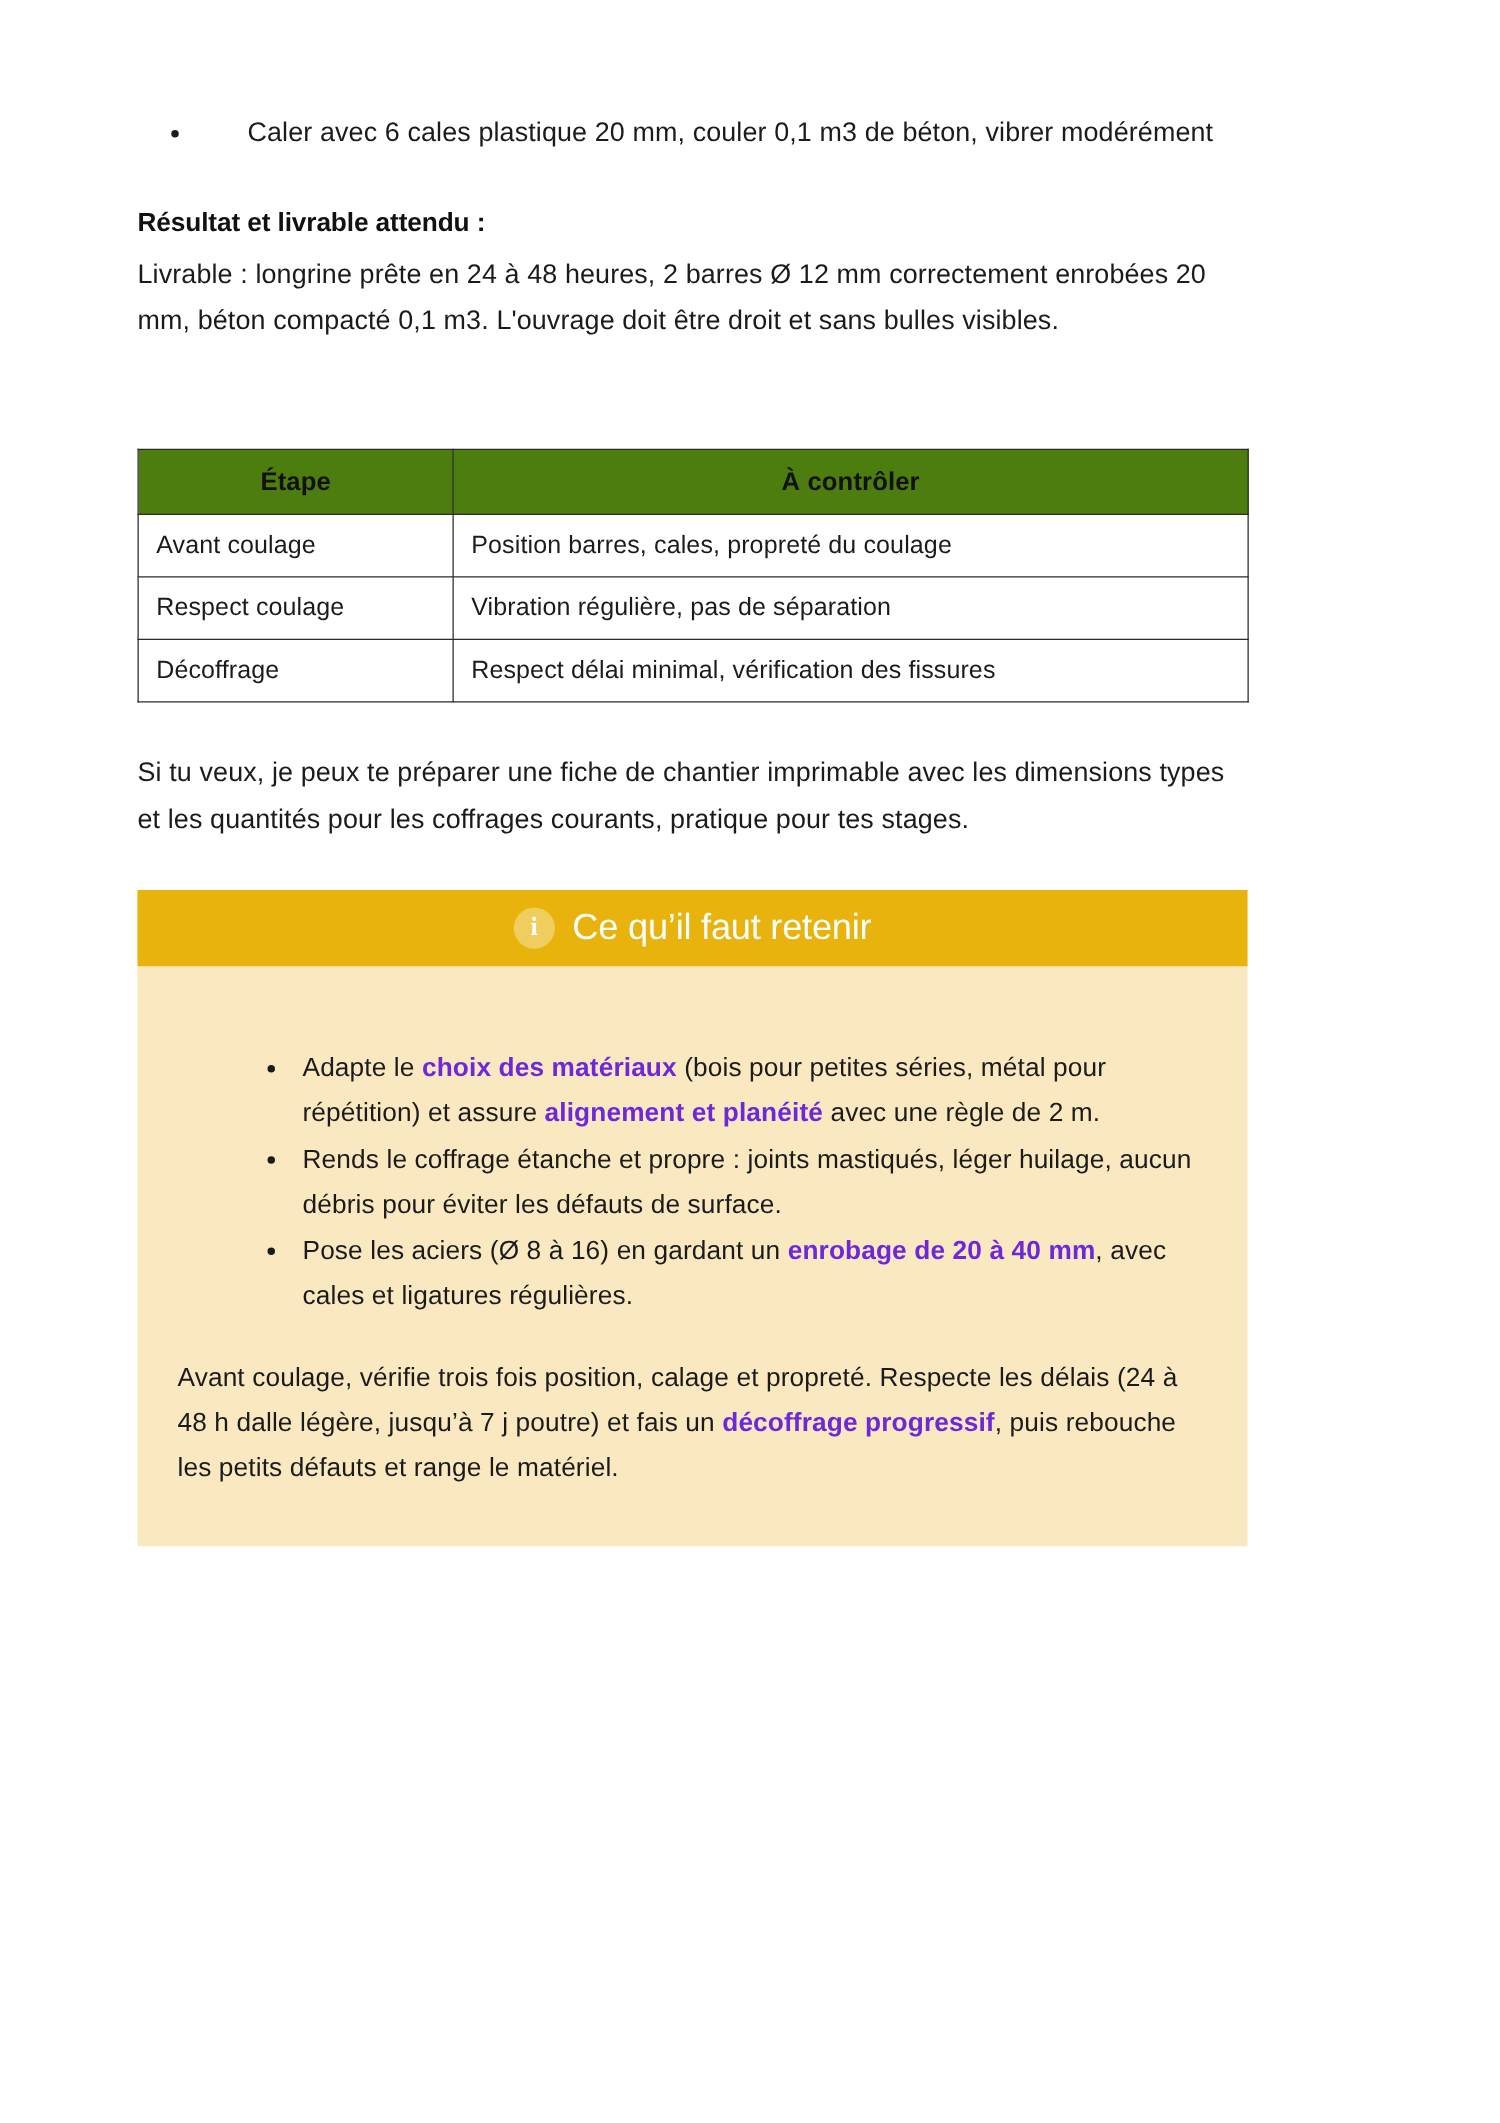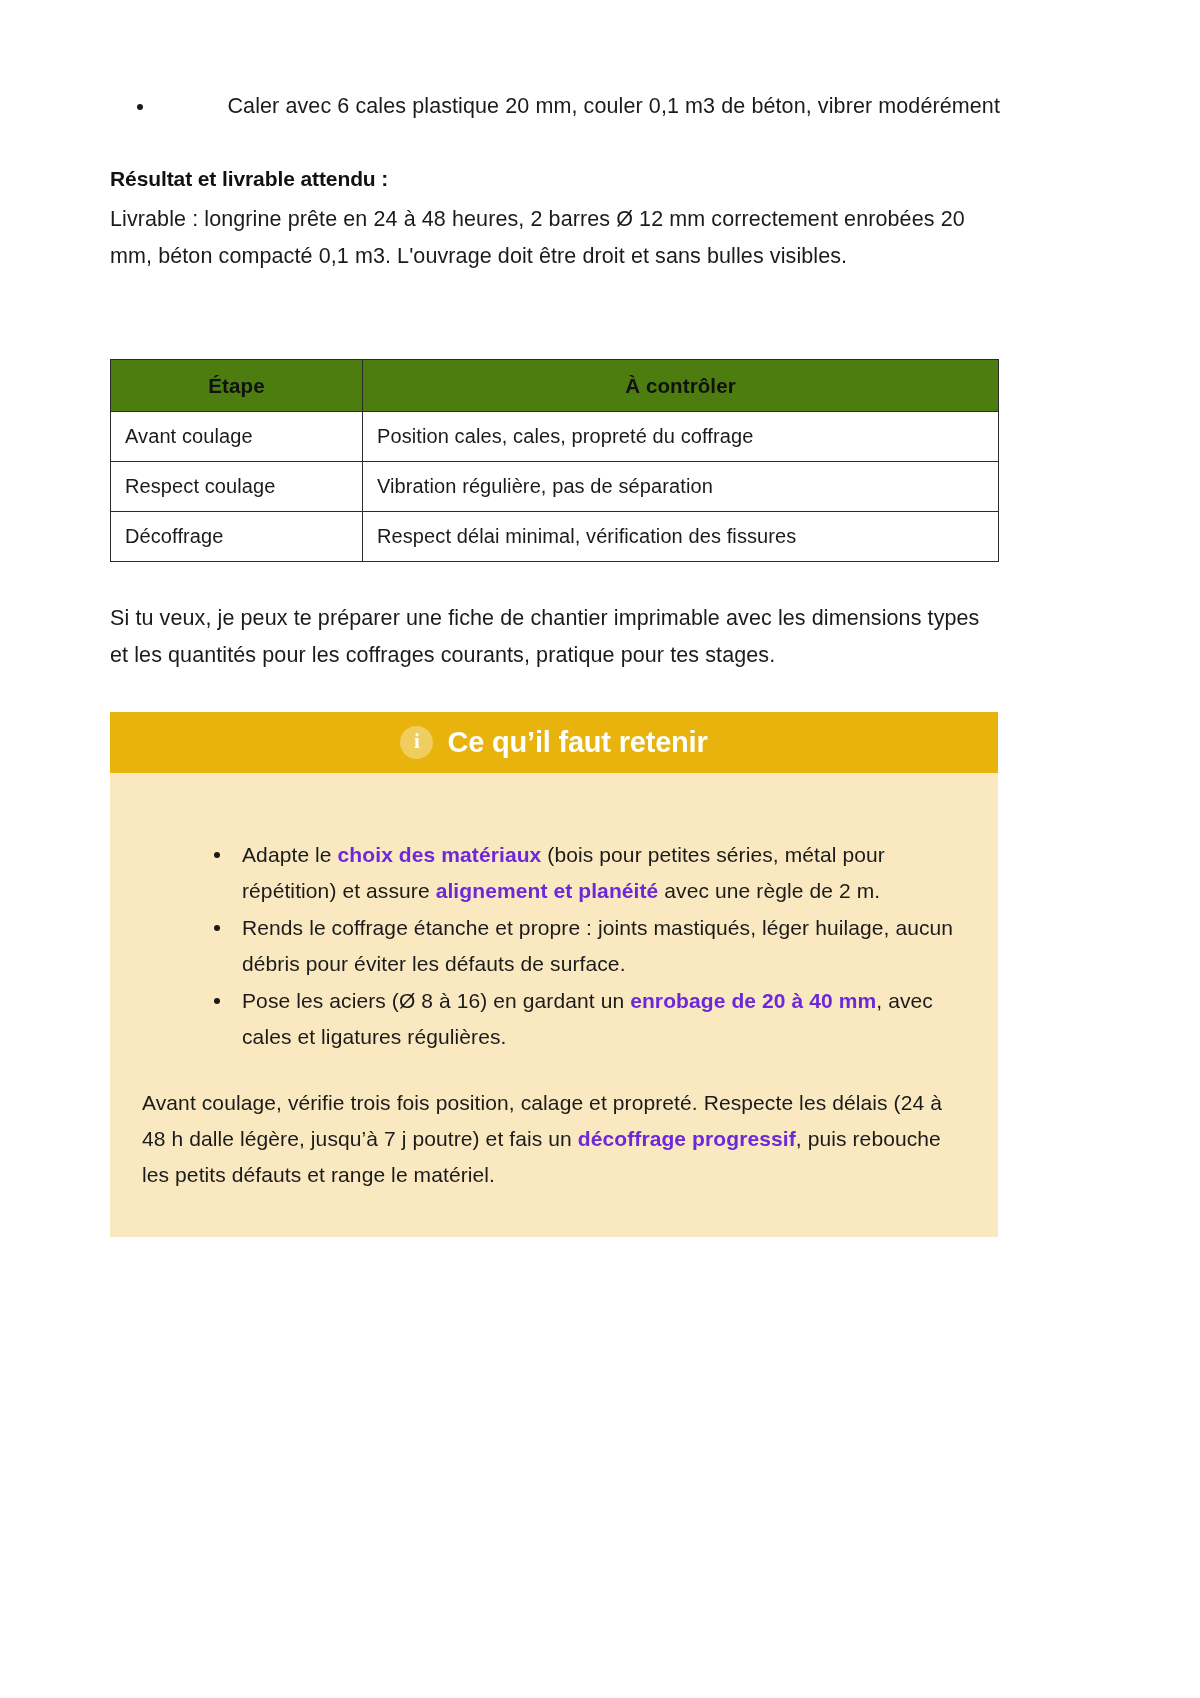--- a/index.html
+++ b/index.html
@@ -46,21 +46,21 @@
   .top-list li .bullet {
     position: absolute;
     left: 87px;
     top: 16px;
     width: 6px;
     height: 6px;
     border-radius: 50%;
     background: #1b1b1b;
     transform: translateX(-60px);
   }
-  .top-list li .li-text { display: block; text-align: right; }
+  .top-list li .li-text { display: block; }
 
   
   .h-bold {
     font-size: 21px;
     font-weight: bold;
     line-height: 32px;
     letter-spacing: -0.1px;
     color: #111111;
     margin: 0;
   }
@@ -134,21 +134,21 @@
   .callout-header .info-icon span {
     font-family: "Liberation Serif", serif;
     font-weight: bold;
     font-size: 21px;
     color: #ffffff;
     line-height: 1;
     transform: translateY(-1px);
   }
   .callout-title {
     font-size: 29px;
-    font-weight: bold;
+    font-weight: normal;
     color: #ffffff;
     letter-spacing: -0.2px;
     line-height: 1;
   }
   .callout-body {
     padding: 30px 32px 44px 32px;
   }
   .callout-p {
     font-size: 21px;
     line-height: 36px;
@@ -213,21 +213,21 @@
         </colgroup>
       <thead>
         <tr>
           <th>Étape</th>
           <th>À contrôler</th>
         </tr>
       </thead>
       <tbody>
         <tr>
           <td>Avant coulage</td>
-          <td>Position cales, cales, propreté du coffrage</td>
+          <td>Position barres, cales, propreté du coulage</td>
         </tr>
         <tr>
           <td>Respect coulage</td>
           <td>Vibration régulière, pas de séparation</td>
         </tr>
         <tr>
           <td>Décoffrage</td>
           <td>Respect délai minimal, vérification des fissures</td>
         </tr>
       </tbody>

